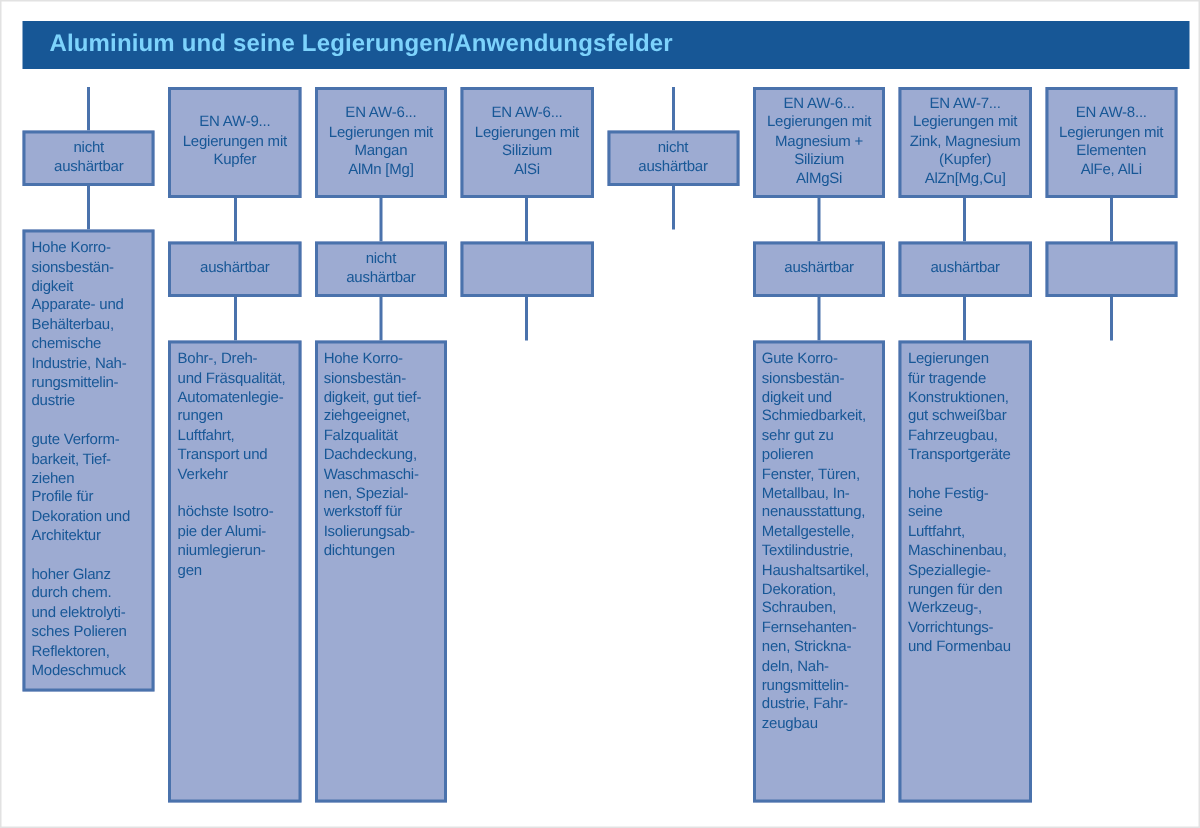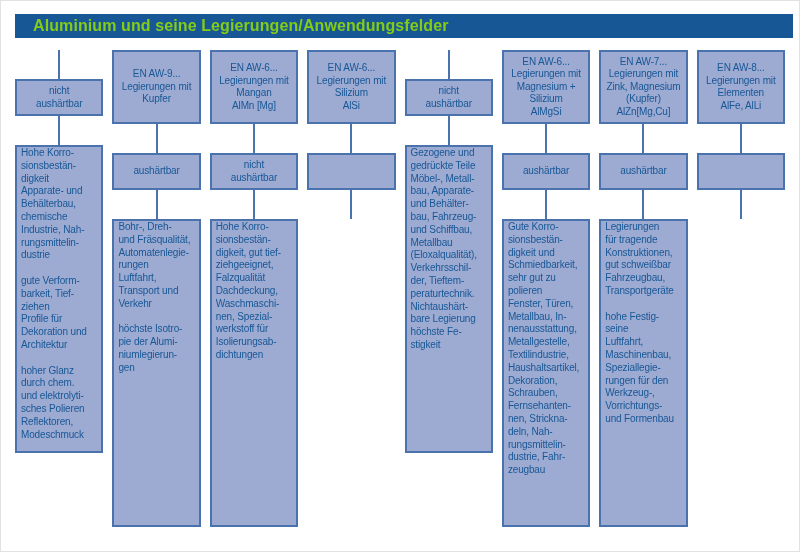--- a/index.html
+++ b/index.html
@@ -7,23 +7,23 @@
   .page {
     width:800px; height:552px;
     background:#ffffff;
     border:1px solid #e2e2e2;
     font-family:"Liberation Sans", sans-serif;
     overflow:hidden;
     position:relative;
   }
   .titlebar {
     margin:13px 6px 0 14px;
-    height:24px;
+    height:32px;
     background:#175796;
-    color:#84cc16;
+    color:#7dd3fc;
     display:flex;
     align-items:center;
     padding-left:18px;
     font-size:16px;
     font-weight:bold;
     letter-spacing:0.1px;
   }
   .grid {
     display:flex;
     gap:9px;
@@ -56,21 +56,21 @@
     height:37px;
     display:flex;
     align-items:center;
     justify-content:center;
     text-align:center;
     line-height:1.25;
     padding:2px;
   }
   .box.detail {
     height:308px;
-    padding:0 4px;
+    padding:5px 4px;
     line-height:1.28;
     overflow:hidden;
   }
   .connector {
     width:2px;
     height:29px;
     background:#4a72ac;
     margin:0 auto;
   }
 </style>
@@ -166,36 +166,20 @@
       <div class="connector"></div>
       <div class="box hard"></div>
       <div class="connector"></div>
     </div>
 
     <div class="col">
       <div class="connector"></div>
       <div class="box hard">nicht
 aushärtbar</div>
       <div class="connector"></div>
-      <div class="box detail">Gezogene und
-gedrückte Teile
-Möbel-, Metall-
-bau, Apparate-
-und Behälter-
-bau, Fahrzeug-
-und Schiffbau,
-Metallbau
-(Eloxalqualität),
-Verkehrsschil-
-der, Tieftem-
-peraturtechnik.
-Nichtaushärt-
-bare Legierung
-höchste Fe-
-stigkeit</div>
     </div>
 
     <div class="col">
       <div class="box head">EN AW-6...
 Legierungen mit
 Magnesium +
 Silizium
 AlMgSi</div>
       <div class="connector"></div>
       <div class="box hard">aushärtbar</div>

